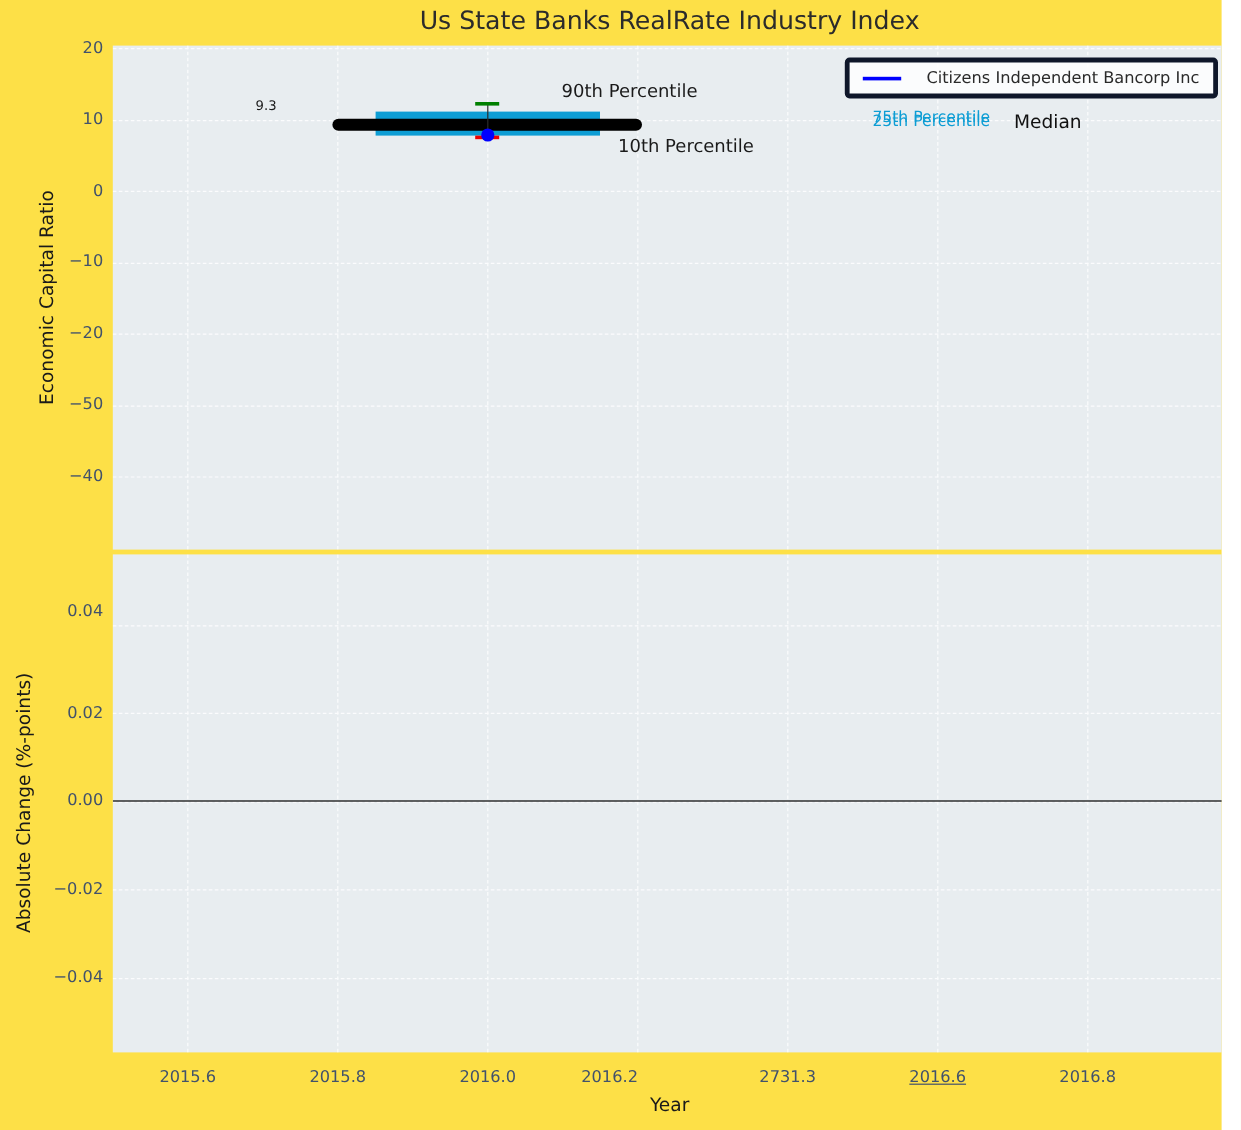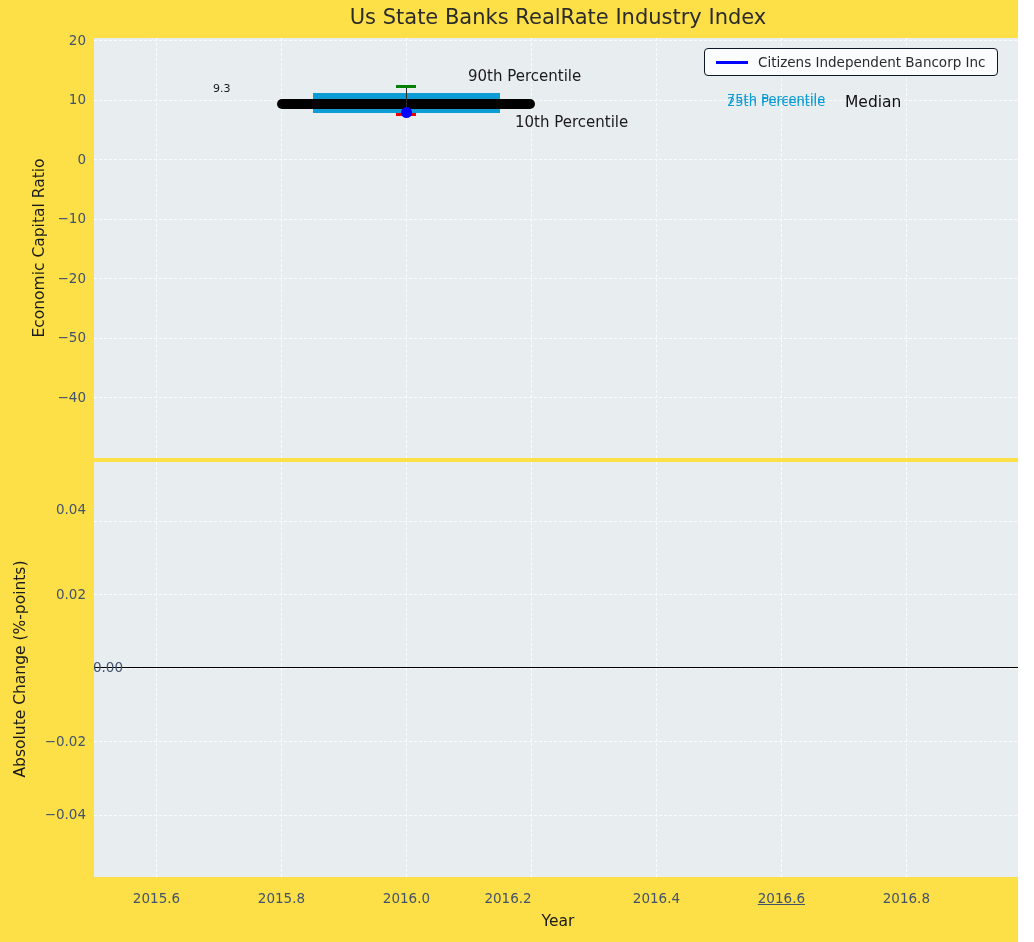--- a/index.html
+++ b/index.html
@@ -32,22 +32,22 @@
   .y-tick{position:absolute;left:0;width:86px;text-align:right;font-size:13.5px;color:#42526b;line-height:17px;}
   .ann{position:absolute;white-space:nowrap;z-index:3;}
   .ann-median-value{left:119px;top:44px;font-size:11px;color:#1a1a1a;}
   .ann-p90{left:374px;top:29px;font-size:15px;color:#1a1a1a;}
   .ann-p10{left:374px;top:75px;font-size:15px;color:#1a1a1a;margin-left:47px;}
   .ann-p75{left:633px;top:53px;font-size:13px;color:#0d9dd4;}
   .ann-p25{left:633px;top:56px;font-size:13px;color:#0d9dd4;}
   .ann-median{left:751px;top:55px;font-size:15.5px;color:#111;}
   .legend{
     position:absolute;left:610px;top:10px;height:26px;z-index:4;
-    display:flex;align-items:center;gap:10px;padding:0 11px;
-    background:rgba(255,255,255,0.82);border:1px solid #0f172a;border-radius:4px;
+    display:flex;align-items:center;gap:21px;padding:0 11px;
+    background:rgba(255,255,255,0.82);border:4px solid #0f172a;border-radius:4px;
   }
   .legend-line{width:32px;height:3px;background:#0000ff;}
   .legend-label{font-size:13.5px;color:#2a2a2a;white-space:nowrap;}
 </style>
 </head>
 <body>
 
 <div class="figure" id="figure">
 
   <div class="title">Us State Banks RealRate Industry Index</div>
@@ -108,23 +108,23 @@
 
 <div class="y-tick" style="top: 31.8796px;">20</div>
     <div class="y-tick" style="top: 91.3697px;">10</div>
     <div class="y-tick" style="top: 150.86px;">0</div>
     <div class="y-tick" style="top: 210.35px;">−10</div>
     <div class="y-tick" style="top: 269.84px;">−20</div>
     <div class="y-tick" style="top: 329.33px;">−50</div>
     <div class="y-tick" style="top: 388.82px;">−40</div>
     <div class="y-tick" style="top: 501px;">0.04</div>
     <div class="y-tick" style="top: 585.712px;">0.02</div>
-    <div class="y-tick" style="top: 659.164px; margin-left: 37px;">0.00</div>
+    <div class="y-tick" style="top: 659.164px;">0.00</div>
     <div class="y-tick" style="top: 732.615px;">−0.02</div>
     <div class="y-tick" style="top: 806.066px;">−0.04</div>
     <div class="x-tick" style="left: 116.492px; top: 890px;">2015.6</div>
     <div class="x-tick" style="left: 241.475px; top: 890px;">2015.8</div>
     <div class="x-tick" style="left: 366.458px; top: 890px;">2016.0</div>
     <div class="x-tick" style="left: 468px; top: 890px;">2016.2</div>
-    <div class="x-tick" style="left: 616.424px; top: 890px;">2016.4</div>
+    <div class="x-tick" style="left: 616.424px; top: 890px;">2731.3</div>
     <div class="x-tick" style="left: 741.407px; top: 890px; text-decoration: underline;">2016.6</div>
     <div class="x-tick" style="left: 866.391px; top: 890px; text-align: center;">2016.8</div>
   </div>
 
 </body></html>

